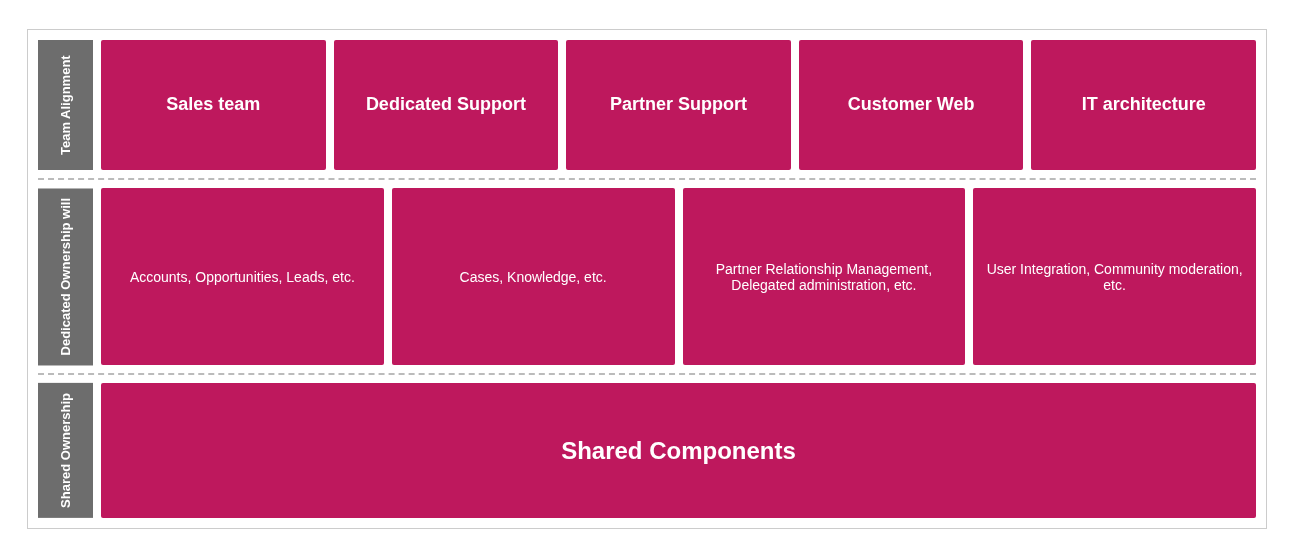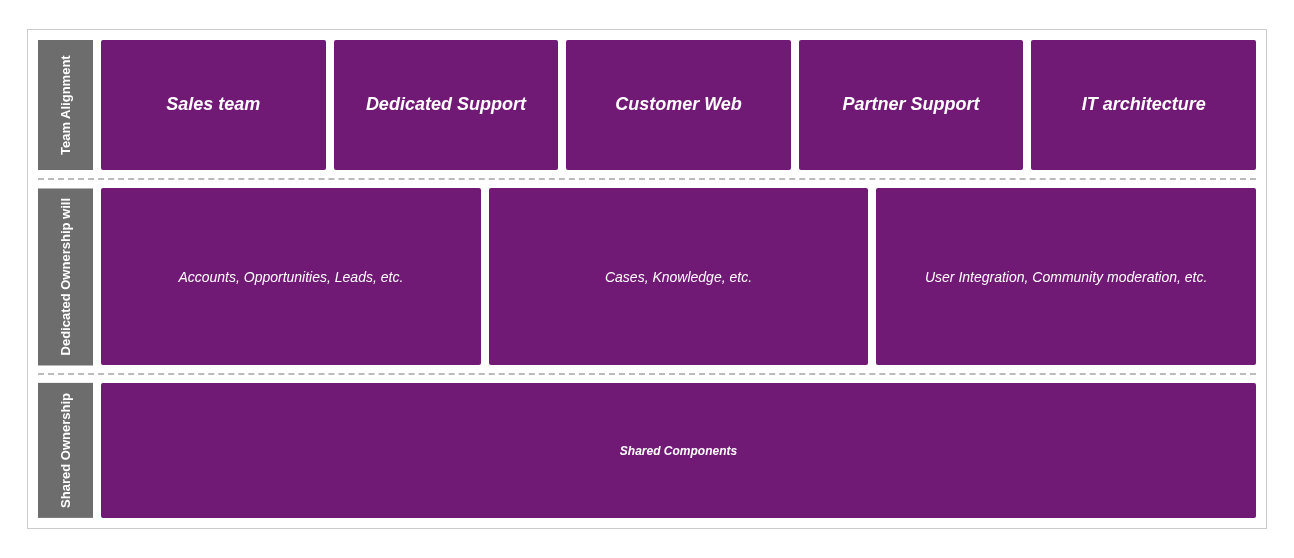--- a/index.html
+++ b/index.html
@@ -39,69 +39,69 @@
       transform: rotate(180deg);
       display: flex;
       align-items: center;
       justify-content: center;
       padding: 10px 6px;
       min-width: 55px;
       max-width: 55px;
       text-align: center;
     }
     .pink-cell {
-      background: #701a75;
+      background: #be185d;
       color: #fff;
       display: flex;
       align-items: center;
       justify-content: center;
       text-align: center;
       font-size: 15px;
       font-weight: 500;
       flex: 1;
       padding: 12px 10px;
       border-radius: 2px;
-      font-style: italic;
     }
     .pink-cell.large {
       font-size: 18px;
       font-weight: 600;
       min-height: 130px;
     }
     .pink-cell.medium {
       font-size: 14px;
       min-height: 120px;
     }
     .pink-cell.full-width {
       flex: 5;
-      font-size: 12px;
+      font-size: 24px;
       font-weight: 600;
       min-height: 100px;
     }
   </style>
 </head>
 <body>
 
 <div class="outer-container">
 
   <div class="row">
     <div class="label-cell">Team Alignment</div>
     <div class="pink-cell large">Sales team</div>
     <div class="pink-cell large">Dedicated Support</div>
+    <div class="pink-cell large">Partner Support</div>
     <div class="pink-cell large">Customer Web</div>
-    <div class="pink-cell large">Partner Support</div>
     <div class="pink-cell large">IT architecture</div>
   </div>
 
   <hr class="divider">
 
   <div class="row">
     <div class="label-cell">Dedicated Ownership will</div>
     <div class="pink-cell medium">Accounts, Opportunities, Leads, etc.</div>
     <div class="pink-cell medium">Cases, Knowledge, etc.</div>
+    <div class="pink-cell medium">Partner Relationship Management, Delegated administration, etc.</div>
     <div class="pink-cell medium">User Integration, Community moderation, etc.</div>
   </div>
 
   <hr class="divider">
 
   <div class="row">
     <div class="label-cell">Shared Ownership</div>
     <div class="pink-cell full-width">Shared Components</div>
   </div>
 </div>

